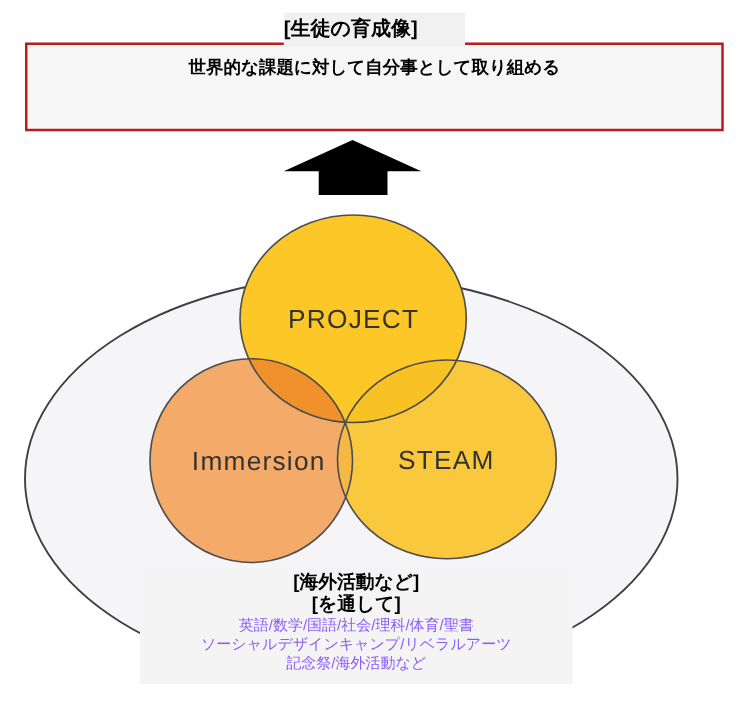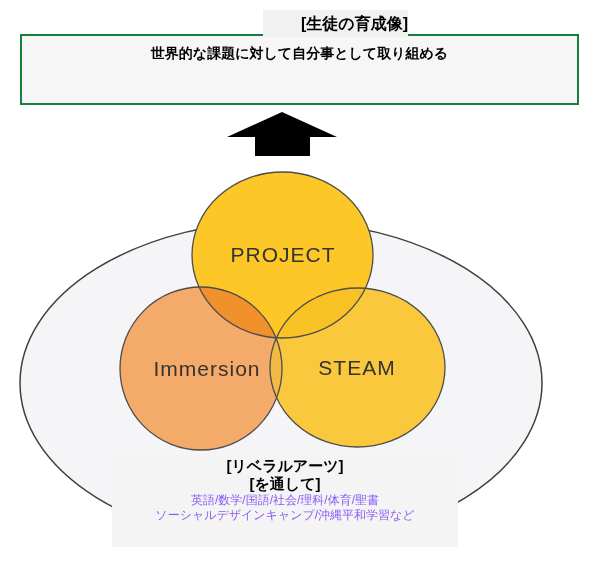--- a/index.html
+++ b/index.html
@@ -22,36 +22,35 @@
     z-index: 1;
   }
   .title-badge {
     position: absolute;
     left: 227px;
     top: 10px;
     width: 145px;
     height: 27px;
     background: #f1f1f1;
     z-index: 3;
-    text-align: right;
+    text-align: left;
     line-height: 27px;
     font-size: 16px;
     font-weight: bold;
     color: #000000;
     white-space: nowrap;
-    margin-left: 36px;
   }
   .goal-box {
     position: absolute;
     left: 20px;
     top: 34px;
     width: 559px;
     height: 71px;
     box-sizing: border-box;
-    border: 2px solid #15803d;
+    border: 2px solid #b91c1c;
     background: #f6f6f6;
     z-index: 2;
     text-align: center;
     padding-top: 8px;
   }
   .goal-line {
     font-size: 14px;
     font-weight: bold;
     line-height: 19px;
     color: #000000;
@@ -135,19 +134,20 @@
     <text class="venn-label" x="357" y="375" text-anchor="middle">STEAM</text>
   </svg>
 
   <div class="goal-box">
     <div class="goal-line">世界的な課題に対して自分事として取り組める</div>
   </div>
 
   <div class="title-badge">[生徒の育成像]</div>
 
   <div class="liberal-box">
-    <div class="liberal-heading">[リベラルアーツ]</div>
+    <div class="liberal-heading">[海外活動など]</div>
     <div class="liberal-heading">[を通して]</div>
     <div class="liberal-line">英語/数学/国語/社会/理科/体育/聖書</div>
-    <div class="liberal-line">ソーシャルデザインキャンプ/沖縄平和学習など</div>
+    <div class="liberal-line">ソーシャルデザインキャンプ/リベラルアーツ</div>
+    <div class="liberal-line">記念祭/海外活動など</div>
   </div>
 
 </div>
 
 </body></html>

